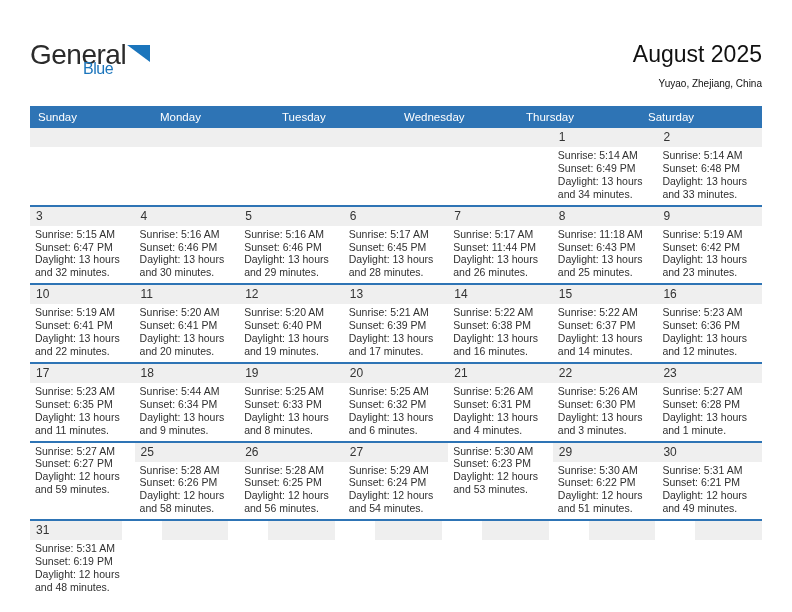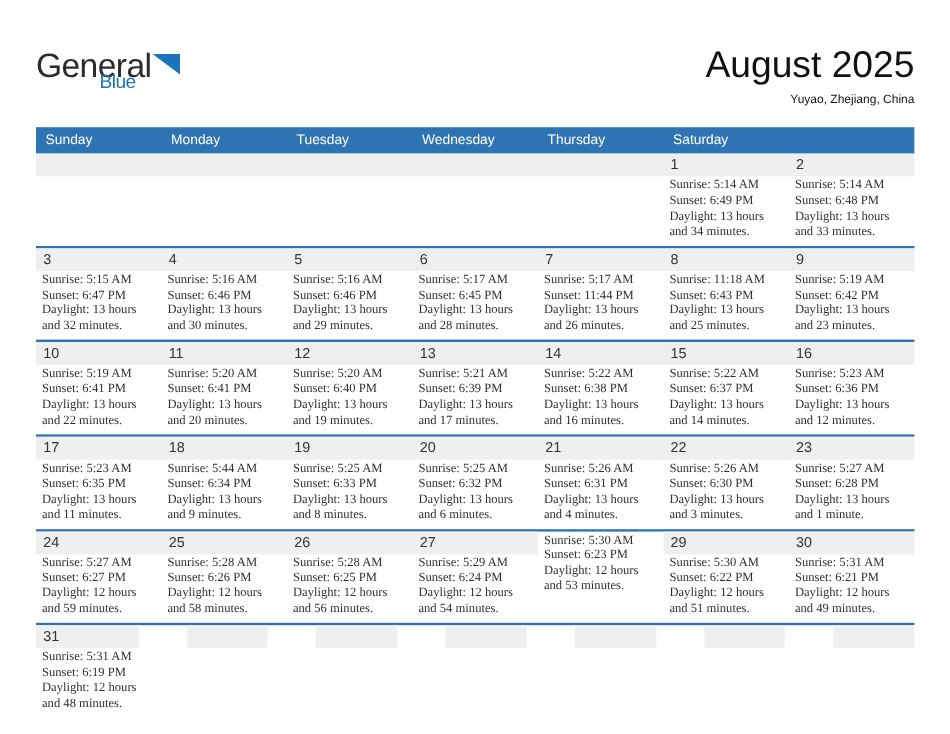--- a/index.html
+++ b/index.html
@@ -18,36 +18,36 @@
   .logo-top{display:flex;align-items:flex-start;}
   .logo-general{font-size:28px;color:#2b2b2b;letter-spacing:-0.5px;line-height:22px;}
   .logo-tri{display:inline-block;width:25px;height:17px;margin-left:1px;margin-top:1px;
     background:var(--logo-blue);
     clip-path:polygon(0 0,100% 0,100% 100%);}
   .logo-blue{font-size:16px;color:var(--logo-blue);letter-spacing:-0.5px;
     margin-left:53px;margin-top:-7px;line-height:20px;}
 
   
   .title-block{position:absolute;right:30px;top:38px;text-align:right;}
-  .cal-title{font-size:31px;color:#111;line-height:32px;font-weight:400;}
+  .cal-title{font-size:23px;color:#111;line-height:32px;font-weight:400;}
   .cal-subtitle{font-size:10px;color:#111;margin-top:8px;font-weight:400;}
 
   
   .calendar{position:absolute;left:30px;top:106px;width:732px;}
-  .weekday-row{display:grid;grid-template-columns:repeat(7,1fr);
+  .weekday-row{display:grid;grid-template-columns:repeat(6,1fr);
     background:var(--header-blue);height:22px;}
   .weekday-cell{color:#fff;font-size:11.5px;line-height:22px;padding-left:8px;
     overflow:hidden;white-space:nowrap;}
   .week-row{display:grid;grid-template-columns:repeat(7,1fr);
     border-bottom:2px solid var(--header-blue);}
   .week-row:last-child{border-bottom:none;gap:40px;}
   .day-cell{min-height:71px;}
   .day-num{background:var(--band-gray);height:19px;font-size:12px;color:var(--text-dark);
     line-height:19px;padding-left:6px;}
-  .day-body{padding:2px 2px 4px 5px;font-family:Liberation Serif, serif;}
+  .day-body{padding:2px 2px 4px 5px;}
   .day-line{font-size:10.5px;line-height:12.9px;color:#303030;white-space:nowrap;}
 </style>
 </head>
 <body>
 
 <div class="page">
 
   <div class="logo">
     <div class="logo-top">
       <span class="logo-general">General</span>
@@ -301,21 +301,20 @@
             <div class="day-body">
               <div class="day-line">Sunrise: 5:27 AM</div>
               <div class="day-line">Sunset: 6:28 PM</div>
               <div class="day-line">Daylight: 13 hours</div>
               <div class="day-line">and 1 minute.</div>
             </div>
           </div>
         </div>
         <div class="week-row">
           <div class="day-cell">
-            <div class="day-num">24</div>
             <div class="day-body">
               <div class="day-line">Sunrise: 5:27 AM</div>
               <div class="day-line">Sunset: 6:27 PM</div>
               <div class="day-line">Daylight: 12 hours</div>
               <div class="day-line">and 59 minutes.</div>
             </div>
           </div>
           <div class="day-cell">
             <div class="day-num">25</div>
             <div class="day-body">

